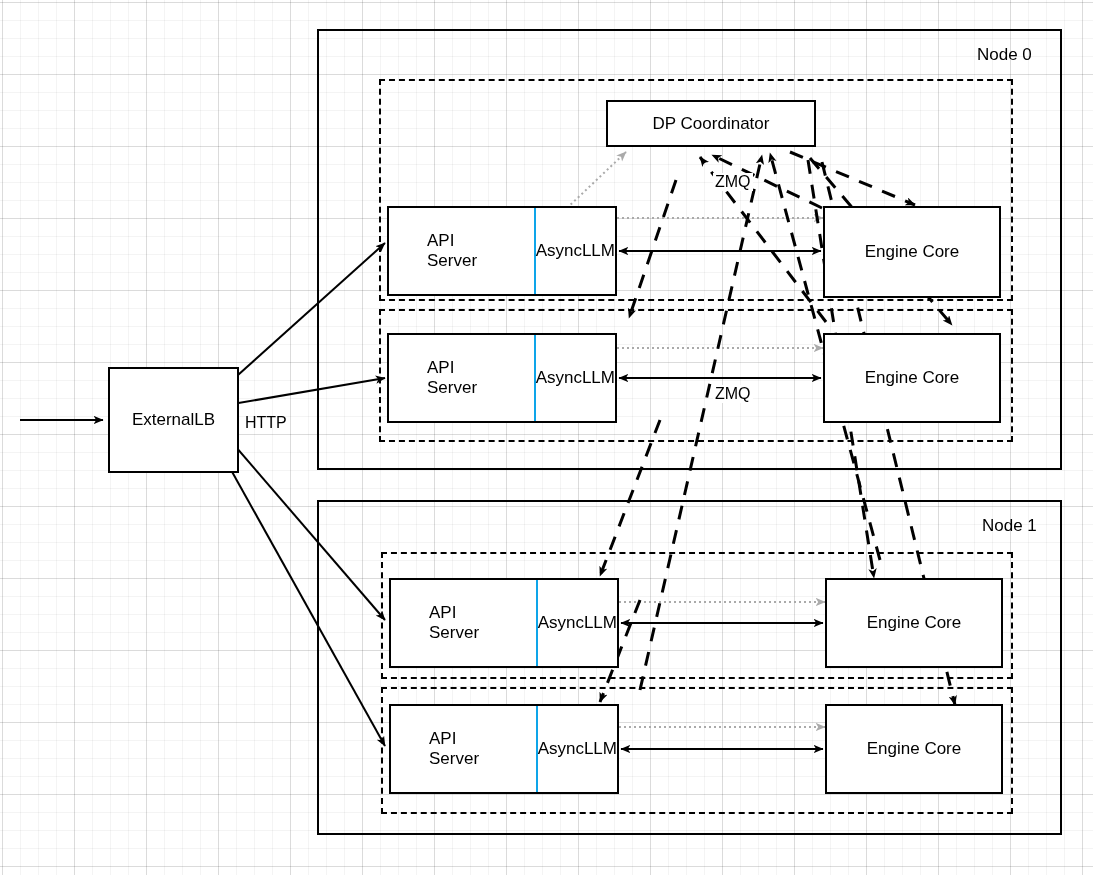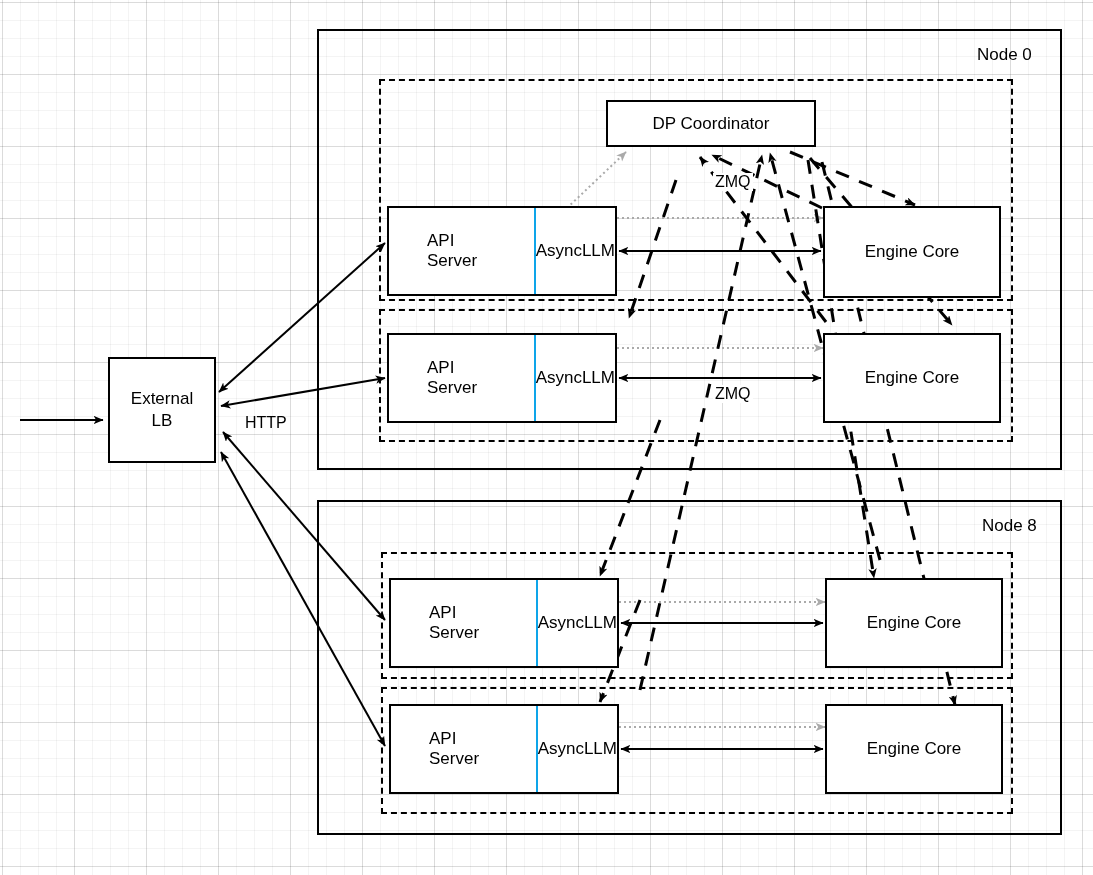--- a/index.html
+++ b/index.html
@@ -184,40 +184,40 @@
   <div class="split-box" style="left:387px; top:333px; width:230px; height:90px;">
     <div class="split-cell">API Server</div>
     <div class="split-cell divider">AsyncLLM</div>
   </div>
   <div class="solid-box" style="left:823px; top:333px; width:178px; height:90px;">
     <span>Engine Core</span>
   </div>
   <div class="edge-label" style="left:713px; top:385px;">ZMQ</div>
 
   <div class="node-frame" style="left:317px; top:500px; width:745px; height:335px;"></div>
-  <div class="node-label" style="left:982px; top:516px;">Node 8</div>
+  <div class="node-label" style="left:982px; top:516px;">Node 1</div>
 
   <div class="dashed-group" style="left:381px; top:552px; width:632px; height:127px;"></div>
   <div class="dashed-group" style="left:381px; top:687px; width:632px; height:127px;"></div>
 
   <div class="split-box" style="left:389px; top:578px; width:230px; height:90px;">
     <div class="split-cell">API Server</div>
     <div class="split-cell divider">AsyncLLM</div>
   </div>
   <div class="solid-box" style="left:825px; top:578px; width:178px; height:90px;">
     <span>Engine Core</span>
   </div>
 
   <div class="split-box" style="left:389px; top:704px; width:230px; height:90px;">
     <div class="split-cell">API Server</div>
     <div class="split-cell divider">AsyncLLM</div>
   </div>
   <div class="solid-box" style="left:825px; top:704px; width:178px; height:90px;">
     <span>Engine Core</span>
   </div>
 
-  <div class="solid-box" style="left:108px; top:357px; width:108px; height:106px; flex-direction:column;">
+  <div class="solid-box" style="left:108px; top:367px; width:131px; height:106px; flex-direction:row;">
     <div class="lb-text">External</div>
     <div class="lb-text">LB</div>
   </div>
   <div class="edge-label" style="left:243px; top:414px; background:transparent;">HTTP</div>
 
 </div>
 
 </body></html>

